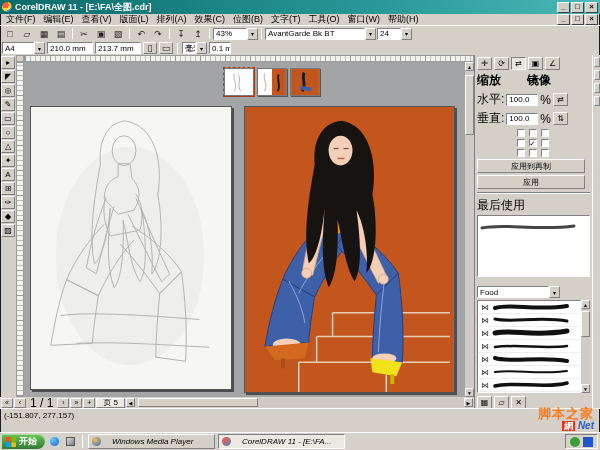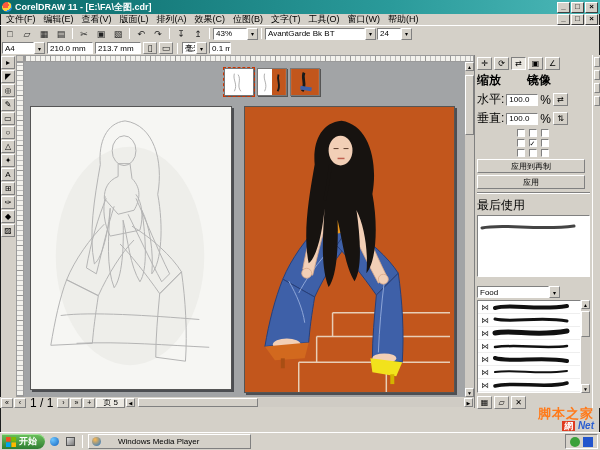--- a/index.html
+++ b/index.html
@@ -110,22 +110,22 @@
   .wm-cn { background:#e03a1e; color:#fff; padding:0 2px; font-size:9px; font-weight:bold; }
   .wm-en { color:#2b5fd0; font-style:italic; font-weight:bold; font-size:10px; }
 
   
   .taskbar { position:absolute; left:0; top:432px; width:100%; height:18px; background:#d6d2ca;
     border-top:1px solid #fff; display:flex; align-items:center; gap:3px; padding:1px 2px; }
   .startbtn { height:15px; padding:0 8px 0 4px; border-radius:0 8px 8px 0;
     background:linear-gradient(#6cc25c,#2e7d32); color:#fff; font-weight:bold; font-size:9px;
     display:flex; align-items:center; gap:3px; box-shadow:inset 0 1px 0 #a5e59a; }
   .ql { width:13px; height:13px; display:flex; align-items:center; justify-content:center; }
-  .task { width:163px; height:15px; display:flex; align-items:center; gap:17px; padding:0 3px;
-    font-size:8px; white-space:nowrap; overflow:hidden; }
+  .task { width:127px; height:15px; display:flex; align-items:center; gap:11px; padding:0 3px;
+    font-size:8px; white-space:nowrap; overflow:hidden;font-style:italic; }
   .task.active { border-color:#808080 #fff #fff #808080; background:#ece9e2; }
   .ticon { width:9px; height:9px; flex:0 0 auto; }
   .tray { margin-left:auto; height:15px; display:flex; align-items:center; gap:3px; padding:0 4px; }
   .trayicon { width:10px; height:10px; }
 </style>
 </head>
 <body>
 
 <div class="screen">
 
@@ -459,20 +459,23 @@
     <span class="pbtn r">»</span>
     <span class="pbtn r">+</span>
     <span class="ptab">页 5</span>
     <span class="hscroll">
       <span class="sbtn r">◀</span>
       <span class="hthumb r"></span>
       <span class="sbtn r" style="margin-left:auto">▶</span>
     </span>
   </div>
 
+  <div class="statusbar">
+    <span>(-151.807, 277.157)</span>
+  </div>
 
   <div class="watermark">
     <div class="wm1">脚本之家</div>
     <div>
       <span class="wm-cn">網</span>
       <span class="wm-en">Net</span>
     </div>
   </div>
 
   <div class="taskbar">
@@ -489,19 +492,23 @@
       <span style="width:9px;height:9px;border-radius:50%;background:radial-gradient(circle at 30% 30%,#6cc6ff,#1565c0)"></span>
     </span>
     <span class="ql">
       <span style="width:9px;height:9px;background:linear-gradient(135deg,#e0e0e0,#7a7a7a);border:1px solid #555"></span>
     </span>
     <span class="vsep" style="height:13px"></span>
     <span class="task r">
       <span class="ticon" style="border-radius:50%;background:radial-gradient(circle at 35% 30%,#ffb74d,#1976d2)"></span>
       <span>Windows Media Player</span>
     </span>
+    <span class="task r active">
+      <span class="ticon" style="border-radius:50%;background:radial-gradient(circle at 35% 30%,#ff5a3c,#2d8fdd)"></span>
+      <span>CorelDRAW 11 - [E:\FA...</span>
+    </span>
     <span class="tray s">
       <span class="trayicon" style="border-radius:50%;background:#3aa13a"></span>
       <span class="trayicon" style="background:#2255cc"></span>
     </span>
   </div>
 
 </div>
 
 </body></html>

